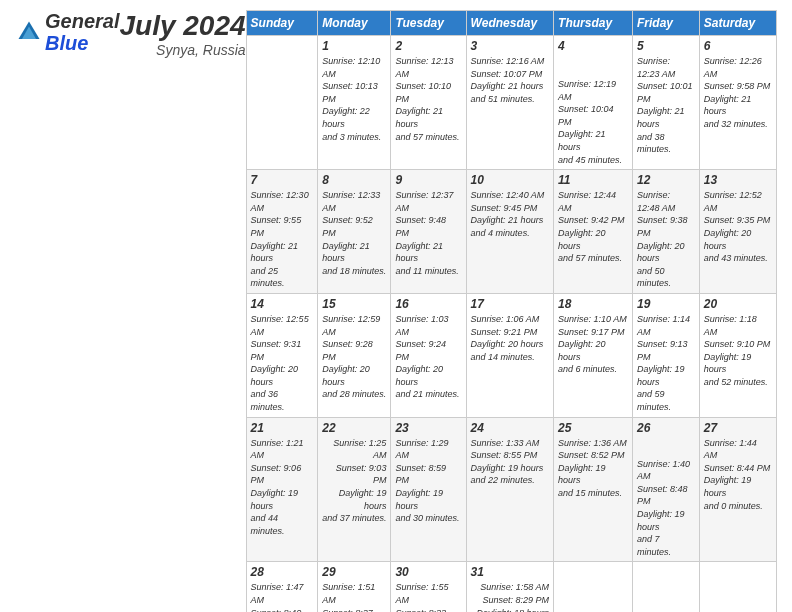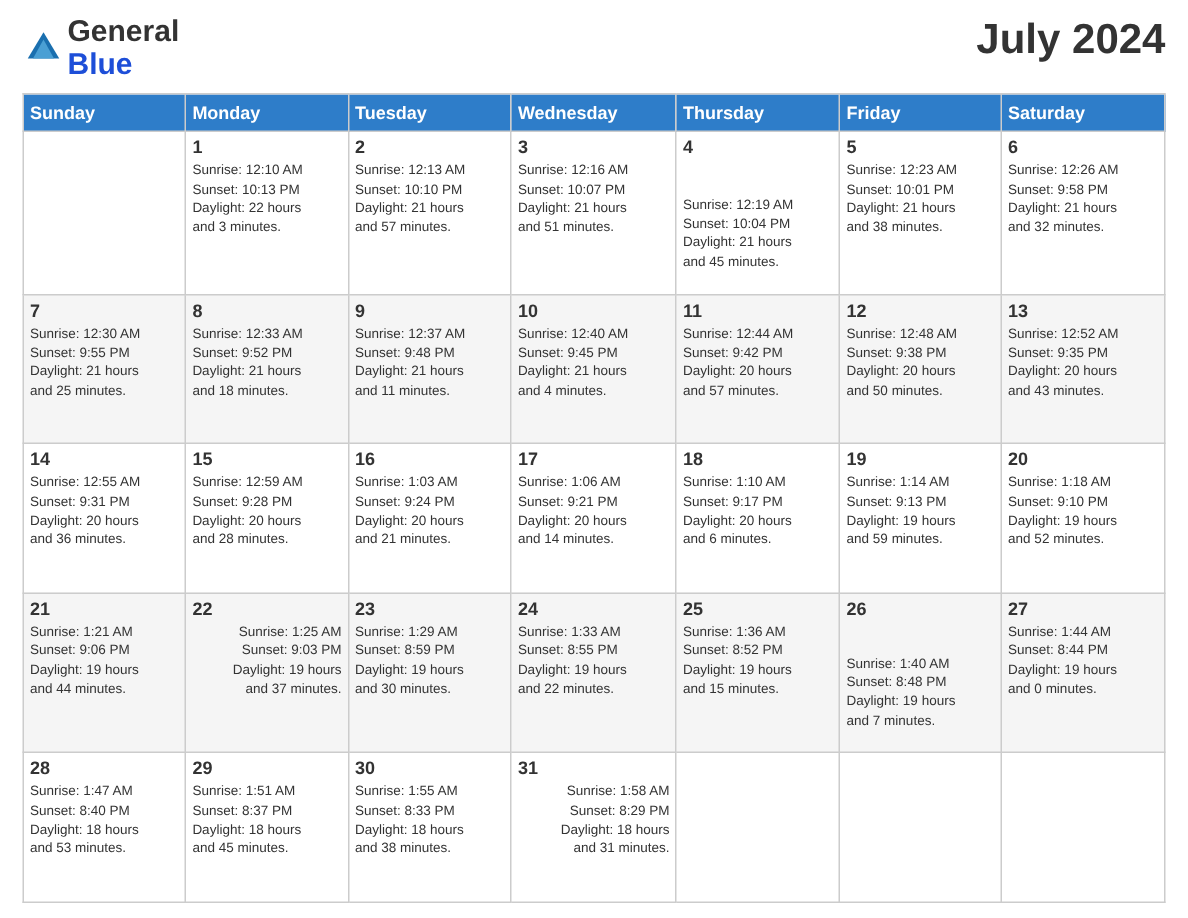--- a/index.html
+++ b/index.html
@@ -8,21 +8,22 @@
       background: #fff;
       width: 792px;
       height: 612px;
       overflow: hidden;
     }
     .page {
       width: 792px;
       height: 612px;
       padding: 10px 15px;
       display: flex;
-      flex-direction: column;
+      flex-direction: row;
+      font-style: italic;
     }
     .header {
       display: flex;
       justify-content: space-between;
       align-items: flex-start;
       margin-bottom: 8px;
     }
     .logo {
       display: flex;
       align-items: center;
@@ -112,20 +113,21 @@
         <polygon points="20,5 35,30 5,30" fill="#1a6faf"></polygon>
         <polygon points="20,12 30,30 10,30" fill="#4a9fd4"></polygon>
       </svg>
       <div class="logo-text">
         <span class="general">General</span><br>
         <span class="blue">Blue</span>
       </div>
     </div>
     <div class="title-block">
       <div class="month-year">July 2024</div>
+      <div class="location">Synya, Russia</div>
     </div>
   </div>
 
   <table class="calendar">
     <thead>
       <tr>
         <th>Sunday</th>
         <th>Monday</th>
         <th>Tuesday</th>
         <th>Wednesday</th>

